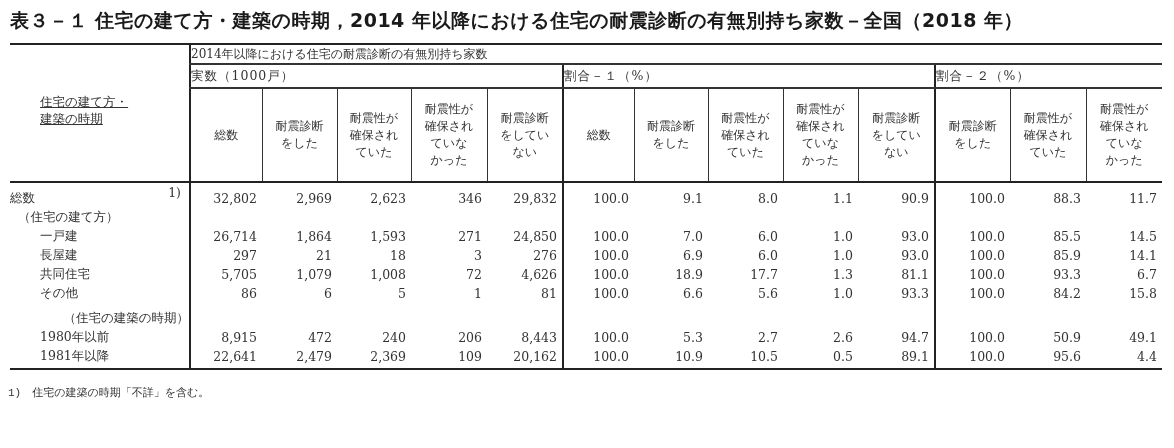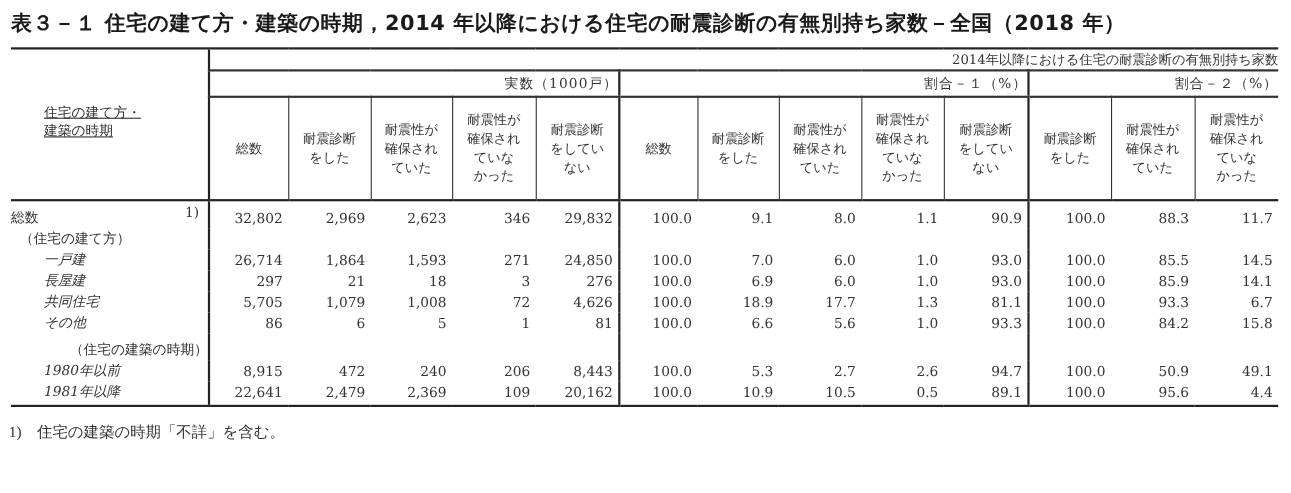--- a/index.html
+++ b/index.html
@@ -3,34 +3,34 @@
 <meta charset="utf-8">
 <style>
   html, body { margin: 0; padding: 0; background: #ffffff; }
   body { width: 1174px; height: 448px; position: relative; overflow: hidden; color: #222; font-family: "DejaVu Serif", "Liberation Serif", serif; }
   .title { position: absolute; left: 10px; top: 8px; font-family: "DejaVu Sans", "Liberation Sans", sans-serif; font-weight: bold; font-size: 19px; letter-spacing: 0.5px; color: #1a1a1a; white-space: nowrap; }
   table.t { position: absolute; left: 10px; top: 43px; border-collapse: collapse; table-layout: fixed; font-size: 12px; }
   table.t td, table.t th { padding: 0; font-weight: normal; color: #333; }
   .toprule { border-top: 2px solid #222; }
   .vline { border-left: 2px solid #222; }
   .vthin { border-left: 1.5px solid #333; }
-  .hd-group { text-align: right; height: 18px; font-size: 12px; border-bottom: 2px solid #333; }
-  .hd-sub { text-align: right; height: 22px; font-size: 12.5px; border-bottom: 2px solid #333; letter-spacing: 1px; }
+  .hd-group { text-align: left; height: 18px; font-size: 12px; border-bottom: 2px solid #333; }
+  .hd-sub { text-align: left; height: 22px; font-size: 12.5px; border-bottom: 2px solid #333; letter-spacing: 1px; }
   .hd-col { text-align: center; height: 92px; font-size: 12px; line-height: 17px; vertical-align: middle; border-bottom: 2px solid #222; }
   .hd-col.boxtop { border-top: 2px solid #222; }
   .hd-label { text-align: left; vertical-align: top; padding: 48px 0 0 30px !important; font-size: 12.5px; line-height: 17px; border-bottom: 2px solid #222; text-decoration: underline; }
   .num { text-align: right; padding-right: 5px !important; height: 19px; font-size: 12.5px; white-space: nowrap; font-family: "DejaVu Serif", "Liberation Serif", serif; }
   .lbl { text-align: left; height: 19px; font-size: 12.5px; white-space: nowrap; position: relative; }
   .ind1 { padding-left: 8px !important; }
-  .ind2 { padding-left: 30px !important; font-style: italic; }
+  .ind2 { padding-left: 30px !important; }
   .note-ref { position: absolute; right: 8px; top: 2px; }
   .first td { padding-top: 6px !important; }
   .gap td { padding-top: 6px !important; text-align: right; }
   .last td { border-bottom: 2px solid #222; padding-bottom: 2px !important; }
-  .footnotes { position: absolute; left: 8px; top: 386px; font-size: 14px; line-height: 15px; color: #333; font-family: Liberation Serif, serif; }
+  .footnotes { position: absolute; left: 8px; top: 386px; font-size: 11px; line-height: 15px; color: #333; font-family: Liberation Mono, monospace; }
   .footnotes div { white-space: nowrap; }
 </style>
 </head>
 <body>
 
 <div class="title">表３－１ 住宅の建て方・建築の時期，2014 年以降における住宅の耐震診断の有無別持ち家数－全国（2018 年）</div>
 
 <table class="t">
   <colgroup>
     <col style="width:180px">

